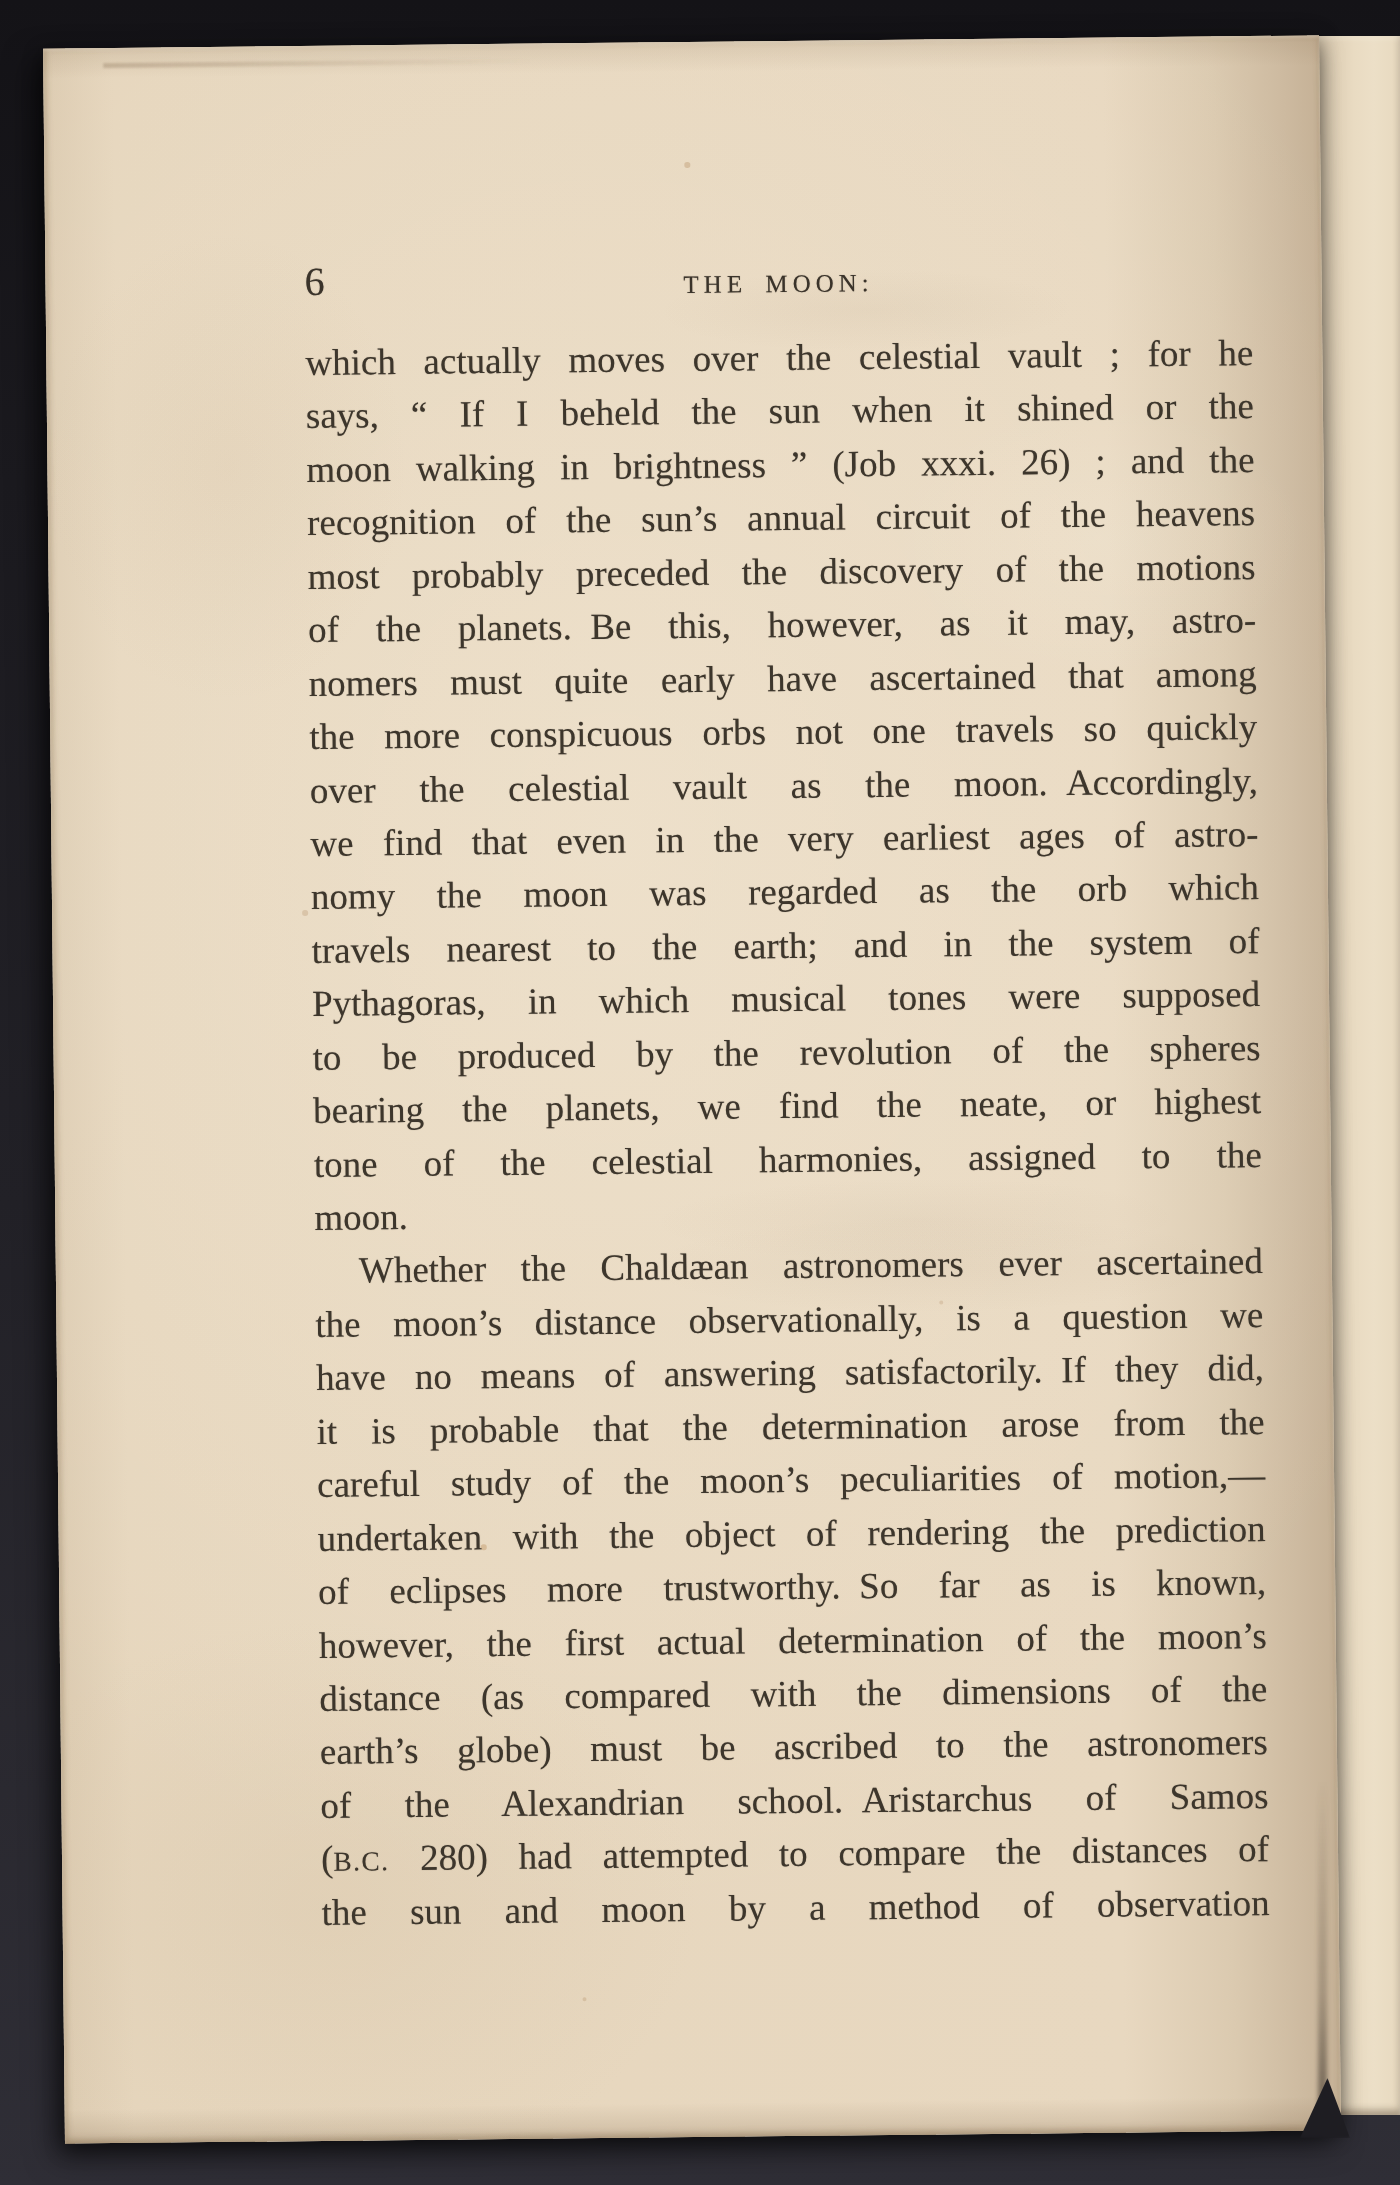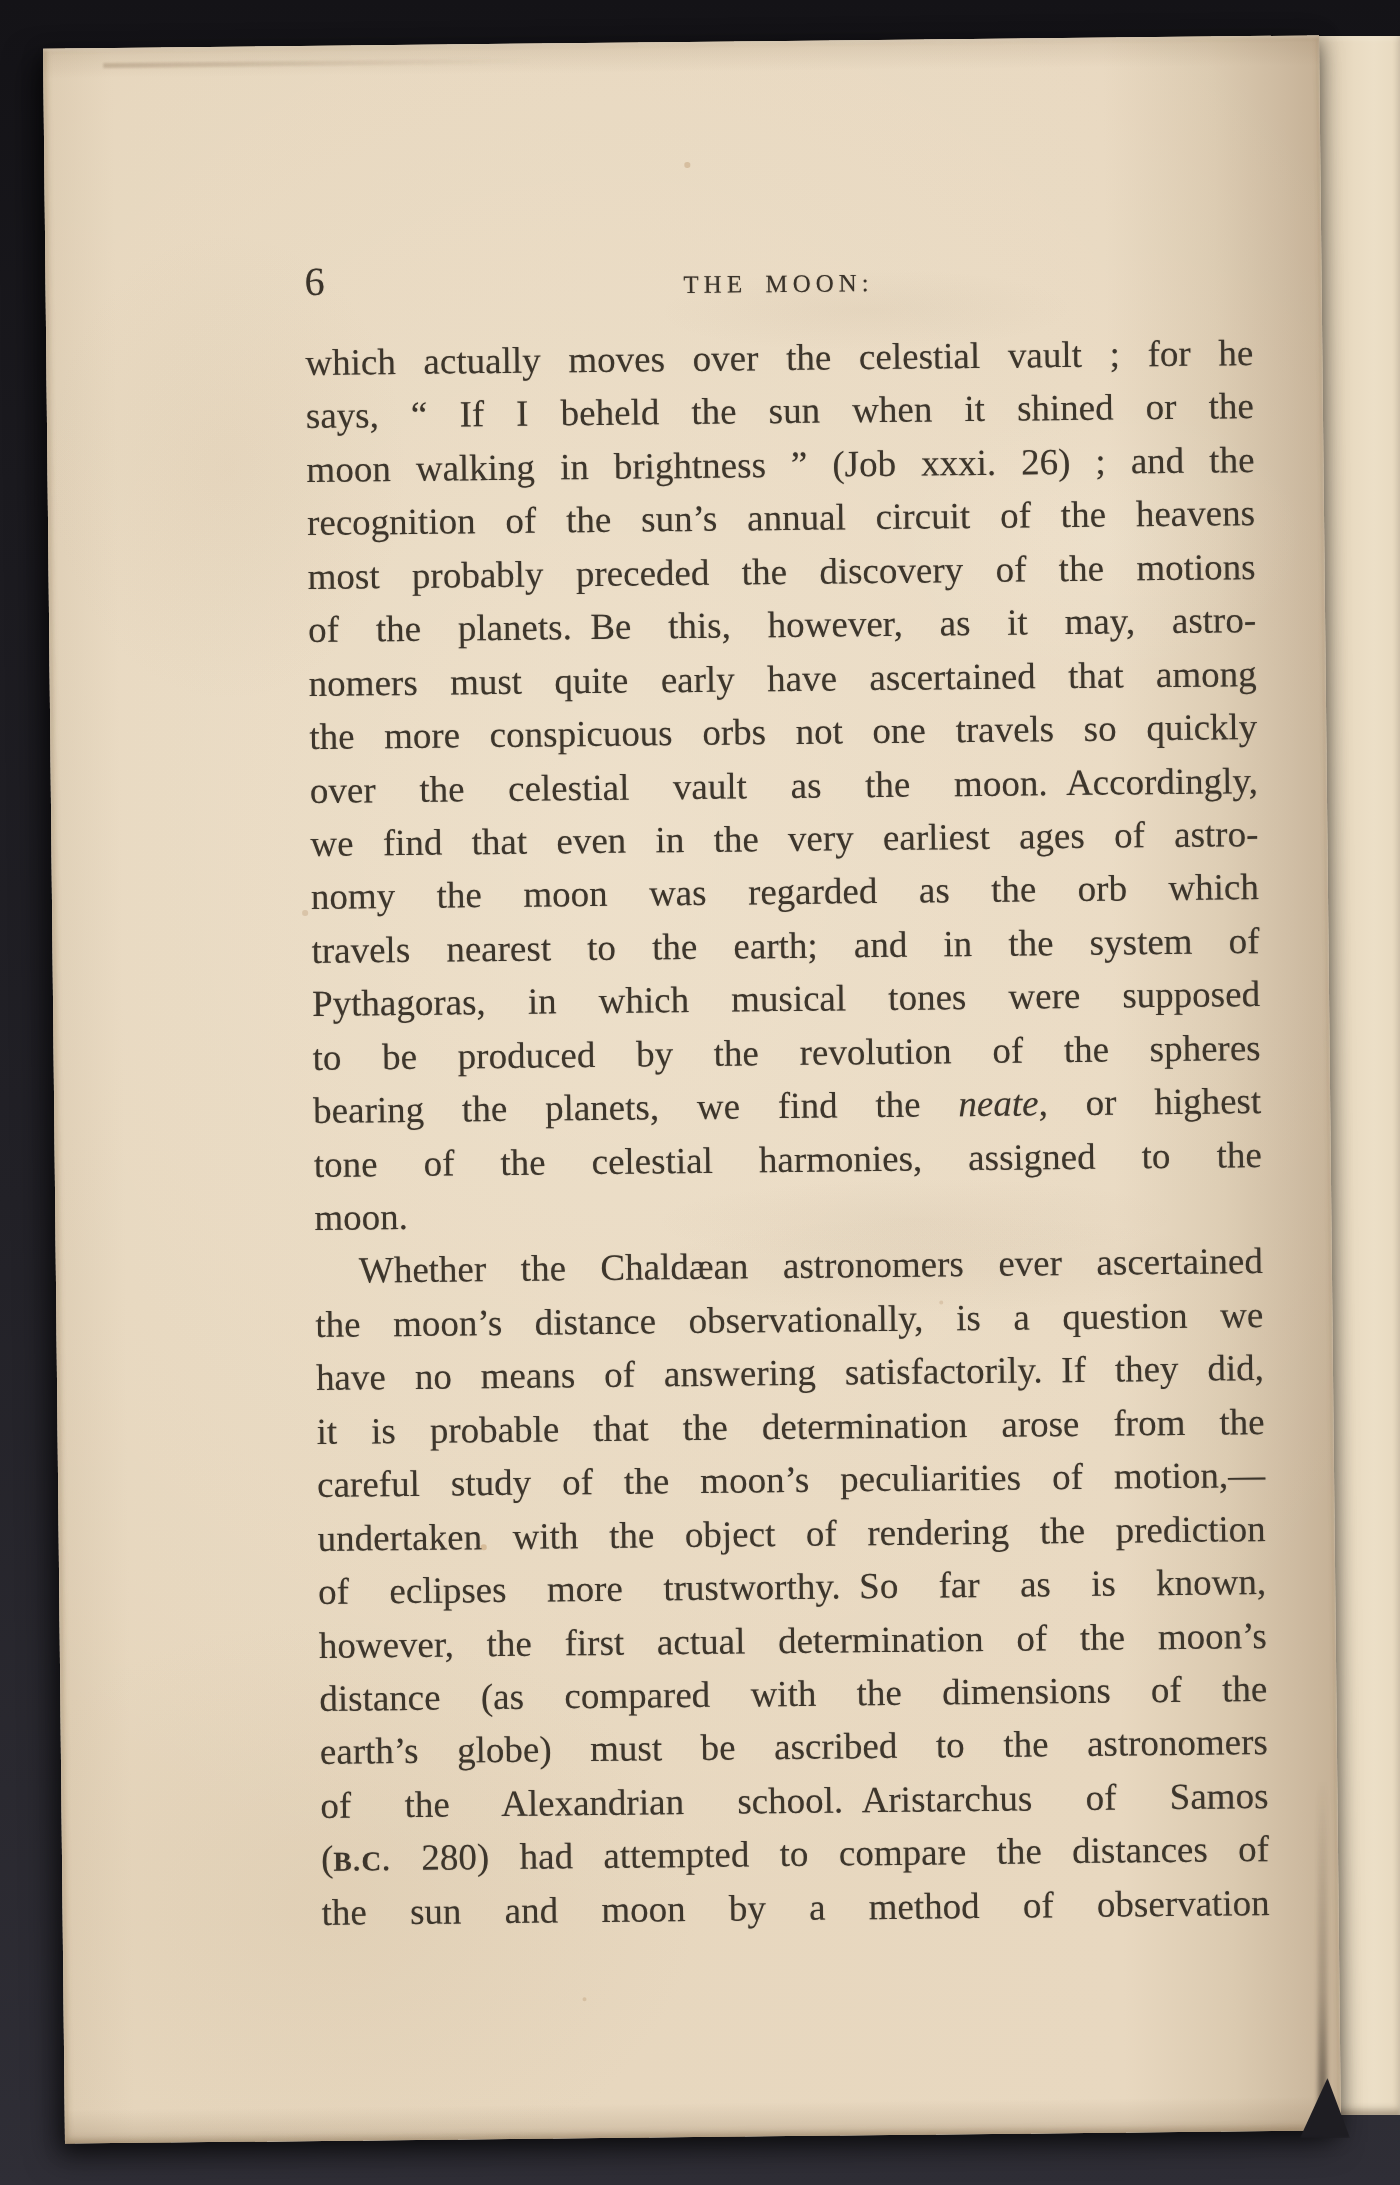--- a/index.html
+++ b/index.html
@@ -78,22 +78,22 @@
     position:absolute;top:290px;left:0;width:948px;
     font-size:37px;color:#3d362c;
     text-shadow:0 0 1px rgba(61,54,44,.45);
   }
   .line{
     height:53.45px;line-height:53.45px;
     text-align:justify;text-align-last:justify;
   }
   .line.para-end{text-align-last:left;}
   .line.indent{text-indent:44px;}
-  .line .italic{font-style:italic;}
-  .line .smallcaps{font-size:0.74em;letter-spacing:1.5px;font-weight:bold;}
+  .line .italic{}
+  .line .smallcaps{font-size:0.74em;letter-spacing:1.5px;}
   
   .crease-line{
     position:absolute;left:1318px;top:1780px;width:9px;height:330px;
     background:linear-gradient(180deg, rgba(40,32,24,0), rgba(40,32,24,.22) 65%, rgba(28,22,16,.5) 100%);
     filter:blur(2px);pointer-events:none;
   }
   .gutter-notch{
     position:absolute;left:1300px;top:2078px;width:50px;height:60px;
     background:#1e1d22;
     clip-path:polygon(55% 0, 100% 100%, 0 100%);

